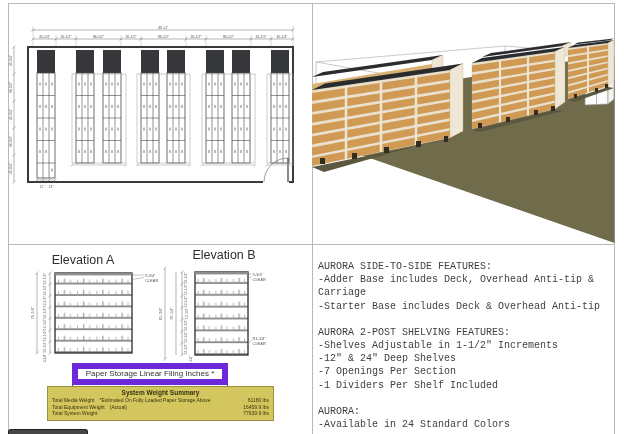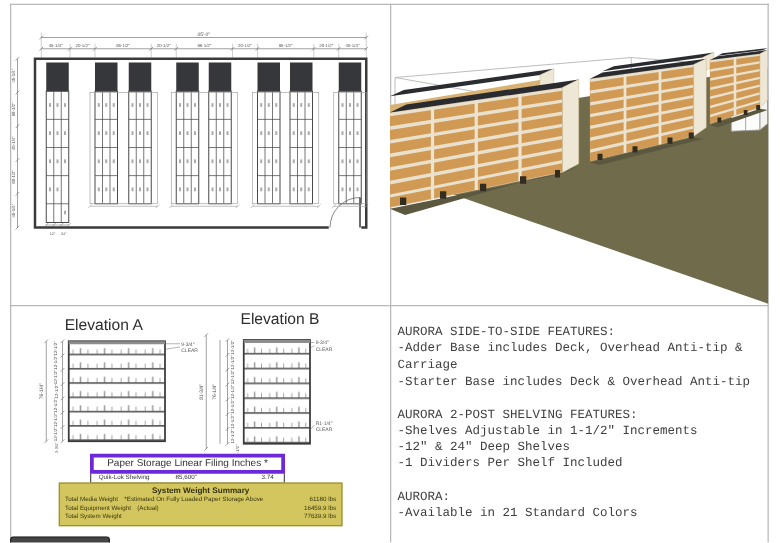--- a/index.html
+++ b/index.html
@@ -4,21 +4,21 @@
 <style>
   html,body{margin:0;padding:0;background:#fff;}
   body{width:624px;height:434px;position:relative;overflow:hidden;
        font-family:"Liberation Sans",sans-serif;color:#3d3d3d;}
   .abs{position:absolute;}
   .border-line{background:#b8b8b8;z-index:1;}
   svg{display:block;}
   .q{z-index:2;}
   
   .filing-table{left:72px;top:363px;width:156px;z-index:3;font-family:"Liberation Sans",sans-serif;}
-  .ft-header{border:3px solid #6d28d9;background:#fff;font-size:8px;line-height:10px;text-align:center;color:#333;}
+  .ft-header{border:6px solid #6d28d9;background:#fff;font-size:8px;line-height:10px;text-align:center;color:#333;}
   .ft-row{border:1px solid #555;border-top:none;display:flex;font-size:5px;line-height:7px;color:#333;}
   .ft-row span{flex:1;}
   .ft-item{text-align:left;padding-left:6px;}
   .ft-inches{text-align:center;}
   .ft-factor{text-align:right;padding-right:8px;}
   
   .weight-box{left:47px;top:386px;width:227px;height:35px;z-index:3;
       background:#d3c65e;border:1px solid #9a9040;box-sizing:border-box;padding:1px 4px;}
   .ws-title{font-size:6.5px;font-weight:bold;text-align:center;color:#33300f;line-height:9px;}
   .ws-row{display:flex;font-size:5px;line-height:6.6px;color:#3a360f;}
@@ -339,21 +339,22 @@
 <div class="abs features">
   <div class="feat-section">
     <div>AURORA SIDE-TO-SIDE FEATURES:</div>
     <div>-Adder Base includes Deck, Overhead Anti-tip &amp; Carriage</div>
     <div>-Starter Base includes Deck &amp; Overhead Anti-tip</div>
   </div>
   <div class="feat-section">
     <div>AURORA 2-POST SHELVING FEATURES:</div>
     <div>-Shelves Adjustable in 1-1/2" Increments</div>
     <div>-12" &amp; 24" Deep Shelves</div>
+    <div>-7 Openings Per Section</div>
     <div>-1 Dividers Per Shelf Included</div>
   </div>
   <div class="feat-section">
     <div>AURORA:</div>
-    <div>-Available in 21 Standard Colors</div>
+    <div>-Available in 24 Standard Colors</div>
   </div>
 </div>
 
 <div class="abs bottom-frag"></div>
 
 </body></html>

